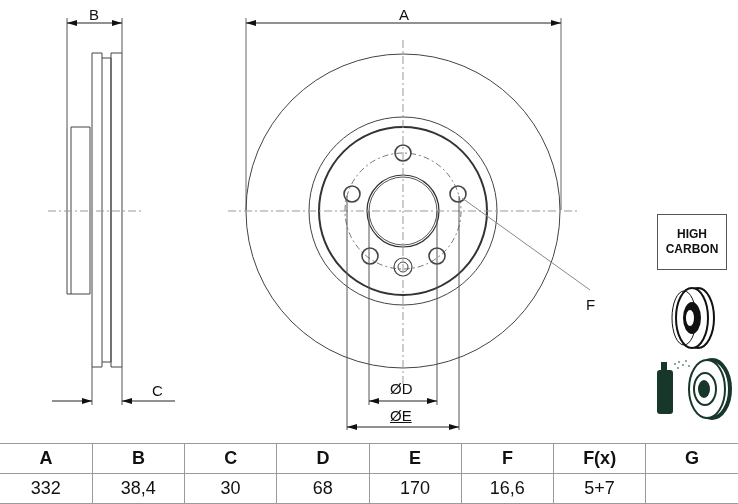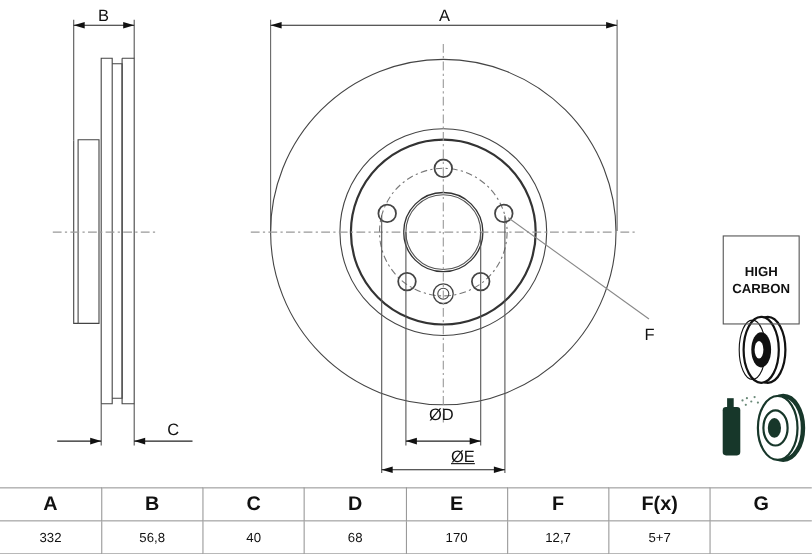--- a/index.html
+++ b/index.html
@@ -1,22 +1,22 @@
 <!DOCTYPE html>
 <html><head>
 <meta charset="utf-8">
 <style>
   html, body { margin:0; padding:0; background:#ffffff; }
   body { width:738px; height:504px; position:relative; overflow:hidden; font-family:"Liberation Sans", sans-serif; color:#111; }
   #drawing { position:absolute; left:0; top:0; width:738px; height:440px; }
   .lbl { position:absolute; font-family:"Liberation Sans", sans-serif; font-size:15px; color:#111; line-height:1; }
-  .badge { position:absolute; left:657px; top:214px; width:70px; height:81px; border:1px solid #555; box-sizing:border-box; display:flex; align-items:center; justify-content:center; text-align:center; font-weight:bold; font-size:12px; line-height:15px; color:#111; }
+  .badge { position:absolute; left:657px; top:214px; width:70px; height:56px; border:1px solid #555; box-sizing:border-box; display:flex; align-items:center; justify-content:center; text-align:center; font-weight:bold; font-size:12px; line-height:15px; color:#111; }
   .badge span { display:block; }
   table.spec { position:absolute; left:0; top:443px; width:738px; border-collapse:collapse; table-layout:fixed; }
-  table.spec td { border:1px solid #9a9a9a; text-align:center; height:29px; padding:0; font-size:12px; }
+  table.spec td { border:1px solid #9a9a9a; text-align:center; height:29px; padding:0; font-size:18px; }
   table.spec tr.head td { font-weight:bold; font-size:18px; }
   table.spec td:first-child { border-left:none; }
   table.spec td:last-child { border-right:none; }
 </style>
 </head>
 <body>
 
 <svg id="drawing" viewBox="0 0 738 440" xmlns="http://www.w3.org/2000/svg">
 
   <g stroke="#444" stroke-width="1" fill="none">
@@ -112,22 +112,22 @@
     <ellipse cx="707" cy="389" rx="18" ry="29" fill="#fff" stroke="#17372a" stroke-width="2"></ellipse>
     <ellipse cx="705" cy="389" rx="11" ry="16" fill="#fff" stroke="#17372a" stroke-width="2"></ellipse>
     <ellipse cx="704" cy="389" rx="6" ry="9" fill="#17372a"></ellipse>
   </g>
 </svg>
 
 <span class="lbl" style="left:89px;top:7px;">B</span>
 <span class="lbl" style="left:152px;top:383px;">C</span>
 <span class="lbl" style="left:399px;top:7px;">A</span>
 <span class="lbl" style="left:586px;top:297px;">F</span>
-<span class="lbl" style="left:390px;top:370px;">ØD</span>
-<span class="lbl" style="left:410px;top:408px;text-decoration:underline;">ØE</span>
+<span class="lbl" style="left:390px;top:381px;">ØD</span>
+<span class="lbl" style="left:390px;top:408px;text-decoration:underline;">ØE</span>
 
 <div class="badge">
   <div>
     <span>HIGH</span>
     <span>CARBON</span>
   </div>
 </div>
 
 <table class="spec">
   <tbody>
@@ -136,22 +136,22 @@
     <td>B</td>
     <td>C</td>
     <td>D</td>
     <td>E</td>
     <td>F</td>
     <td>F(x)</td>
     <td>G</td>
   </tr>
   <tr>
     <td>332</td>
-    <td>56,8</td>
-    <td>40</td>
+    <td>38,4</td>
+    <td>30</td>
     <td>68</td>
     <td>170</td>
-    <td>12,7</td>
+    <td>16,6</td>
     <td>5+7</td>
     <td></td>
   </tr>
 </tbody>
   </table>
 
 </body></html>

